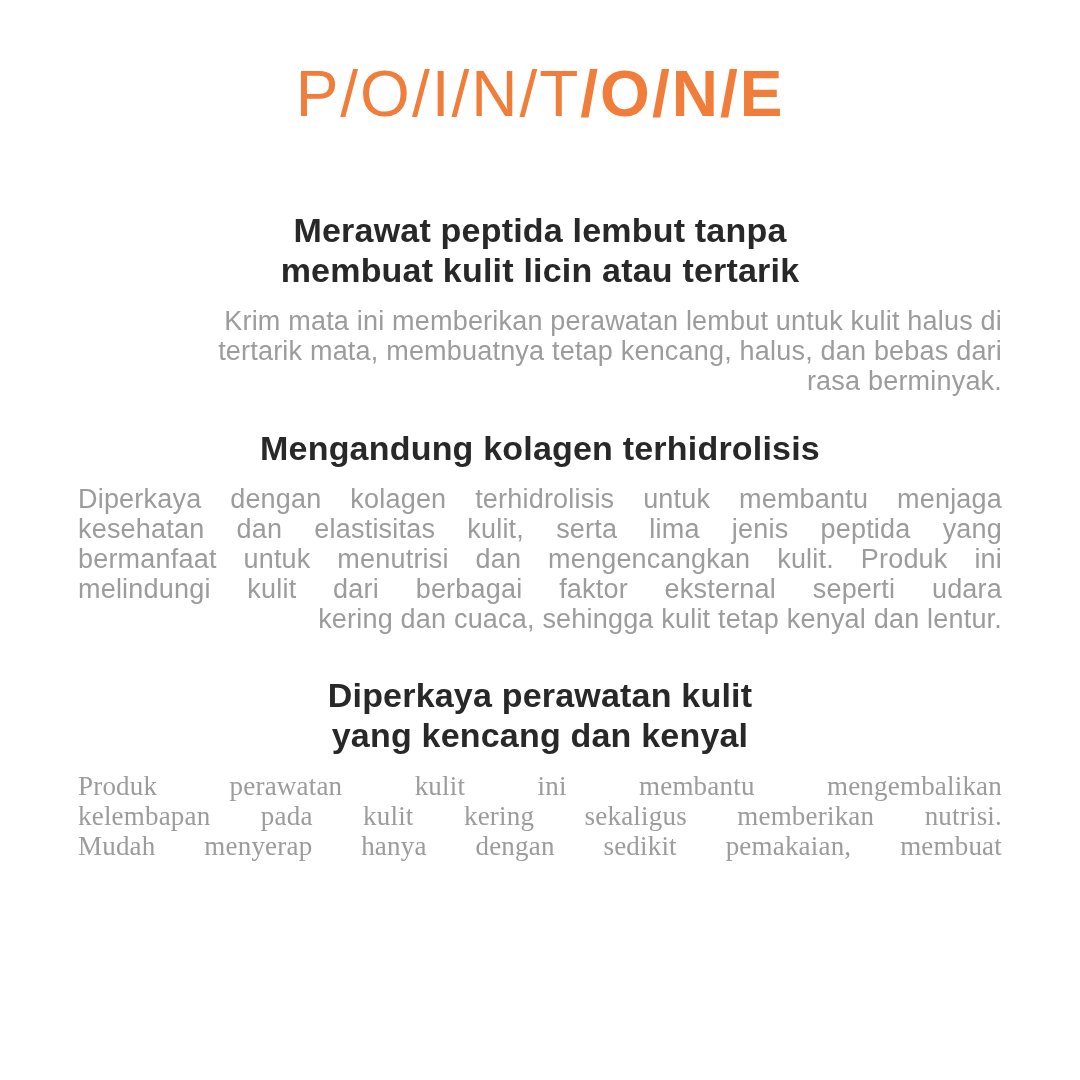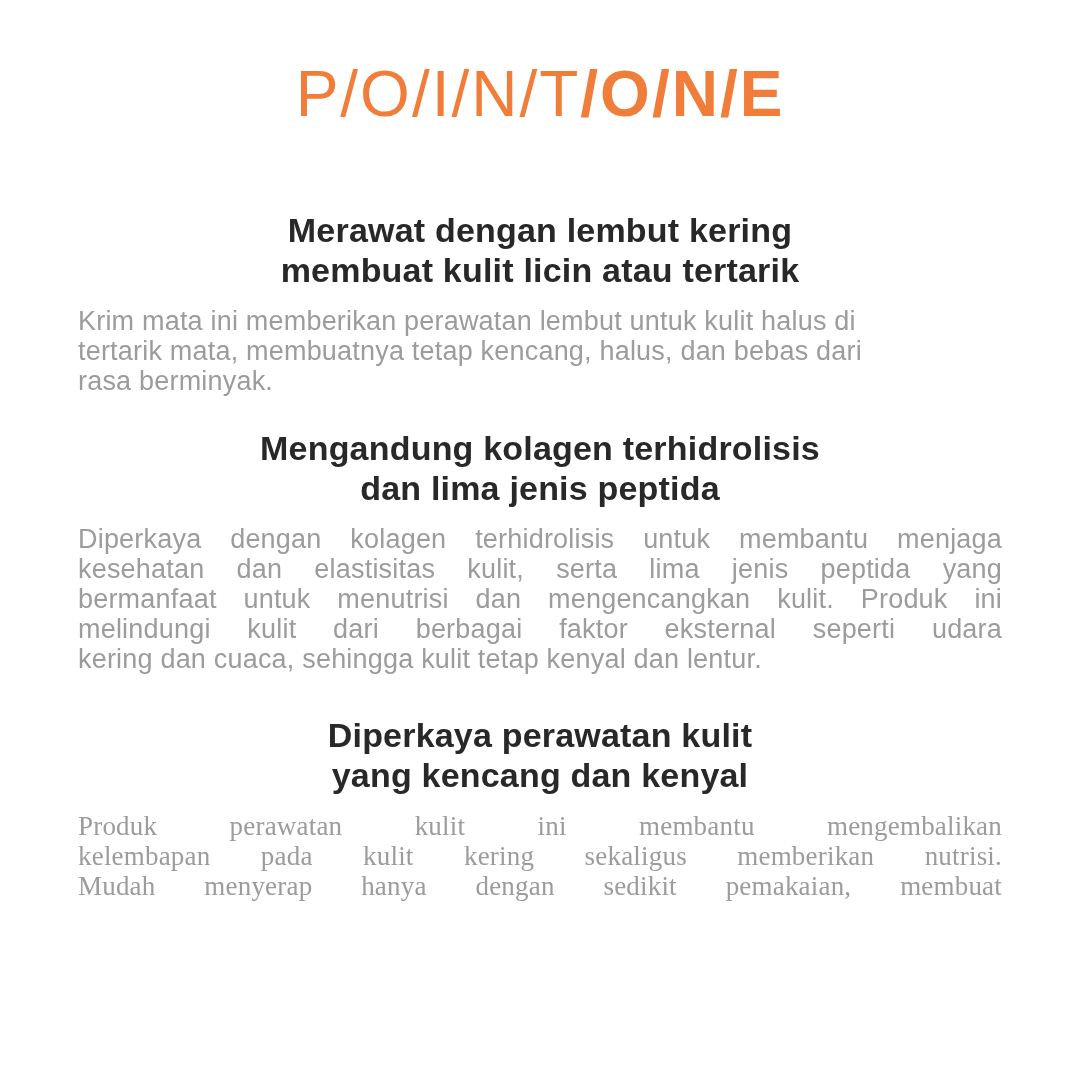--- a/index.html
+++ b/index.html
@@ -43,21 +43,21 @@
     text-align: center;
     letter-spacing: 0.2px;
   }
   .section-body {
     color: var(--body-color);
     font-size: 27px;
     line-height: 30px;
     letter-spacing: 0.2px;
   }
   .bline { width: 100%; }
-  .bline.center { text-align: left; }
+  .bline.center { text-align: right; }
   .bline.just {
     text-align: justify;
     text-align-last: justify;
     -moz-text-align-last: justify;
   }
   .mt-s1 { margin-top: 78px; }
   .mt-b1 { margin-top: 16px; }
   .mt-s2 { margin-top: 32px; }
   .mt-b2 { margin-top: 16px; }
   .mt-s3 { margin-top: 41px; }
@@ -68,32 +68,31 @@
 
 <div class="page">
 
   <div class="logo">
     <span class="thin">P/O/I/N/T</span><span class="bold">/O/N/E</span>
   </div>
 
   <div class="content">
 
     <div class="section-heading mt-s1">
-      <div>Merawat dengan lembut kering</div>
+      <div>Merawat peptida lembut tanpa</div>
       <div>membuat kulit licin atau tertarik</div>
     </div>
     <div class="section-body mt-b1">
       <div class="bline center">Krim mata ini memberikan perawatan lembut untuk kulit halus di</div>
       <div class="bline center">tertarik mata, membuatnya tetap kencang, halus, dan bebas dari</div>
       <div class="bline center">rasa berminyak.</div>
     </div>
 
     <div class="section-heading mt-s2">
       <div>Mengandung kolagen terhidrolisis</div>
-      <div>dan lima jenis peptida</div>
     </div>
     <div class="section-body mt-b2">
       <div class="bline just">Diperkaya dengan kolagen terhidrolisis untuk membantu menjaga</div>
       <div class="bline just">kesehatan dan elastisitas kulit, serta lima jenis peptida yang</div>
       <div class="bline just">bermanfaat untuk menutrisi dan mengencangkan kulit. Produk ini</div>
       <div class="bline just">melindungi kulit dari berbagai faktor eksternal seperti udara</div>
       <div class="bline center">kering dan cuaca, sehingga kulit tetap kenyal dan lentur.</div>
     </div>
 
     <div class="section-heading mt-s3">

